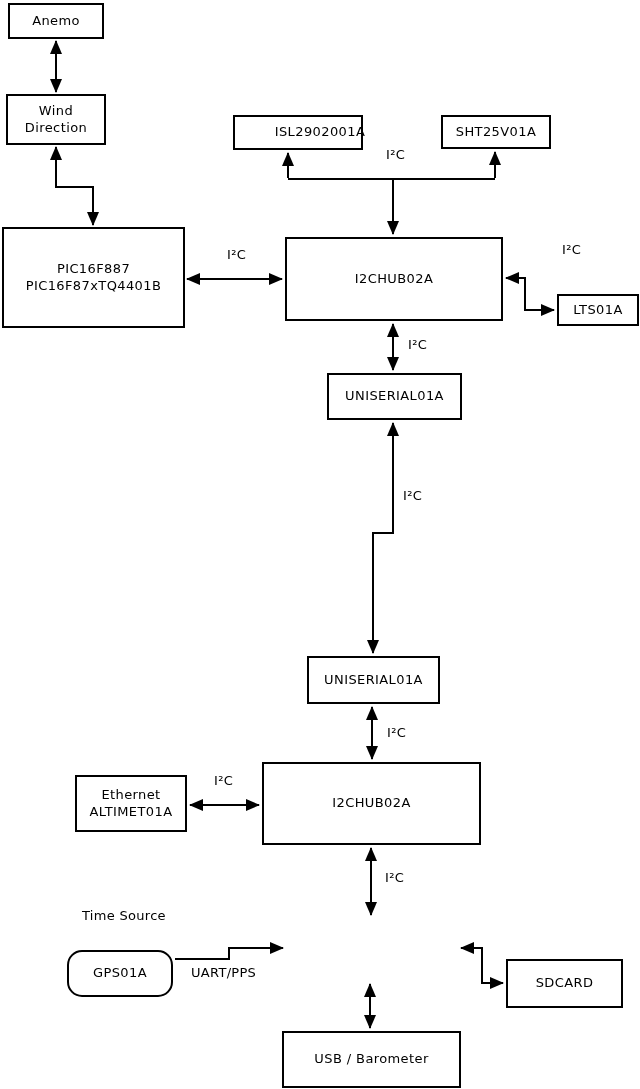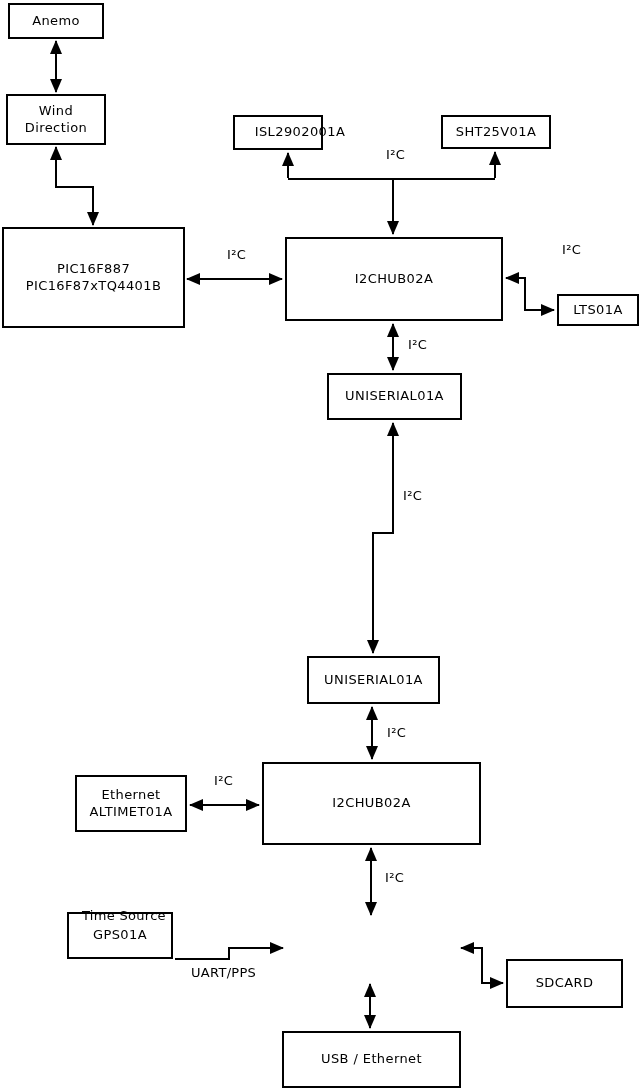--- a/index.html
+++ b/index.html
@@ -76,21 +76,21 @@
 
   <div class="node" style="left:8px; top:3px; width:96px; height:36px;">
     <span>Anemo</span>
   </div>
 
   <div class="node" style="left:2px; top:227px; width:183px; height:101px;">
     <span>PIC16F887
 PIC16F87xTQ4401B</span>
   </div>
 
-  <div class="node" style="left:233px; top:115px; width:90px; height:35px;padding-left:44px;">
+  <div class="node" style="left:233px; top:115px; width:130px; height:35px;padding-left:44px;">
     <span>ISL2902001A</span>
   </div>
 
   <div class="node" style="left:441px; top:115px; width:110px; height:34px;">
     <span>SHT25V01A</span>
   </div>
 
   <div class="node" style="left:285px; top:237px; width:218px; height:84px;">
     <span>I2CHUB02A</span>
   </div>
@@ -109,31 +109,31 @@
 
   <div class="node" style="left:75px; top:775px; width:112px; height:57px;">
     <span>Ethernet
 ALTIMET01A</span>
   </div>
 
   <div class="node" style="left:262px; top:762px; width:219px; height:83px;">
     <span>I2CHUB02A</span>
   </div>
 
-  <div class="node" style="left:67px; top:912px; width:106px; height:47px;">
+  <div class="node" style="left:67px; top:950px; width:106px; height:47px;border-radius:15px;">
     <span>GPS01A</span>
   </div>
 
 
   <div class="node" style="left:506px; top:959px; width:117px; height:49px;">
     <span>SDCARD</span>
   </div>
 
   <div class="node" style="left:282px; top:1031px; width:179px; height:57px;">
-    <span>USB / Ethernet</span>
+    <span>USB / Barometer</span>
   </div>
 
   <span class="edge-label" style="left:386px; top:147px;">I²C</span>
 
   <span class="edge-label" style="left:227px; top:247px;">I²C</span>
 
   <span class="edge-label" style="left:562px; top:242px;">I²C</span>
 
   <span class="edge-label" style="left:408px; top:337px;">I²C</span>
 

